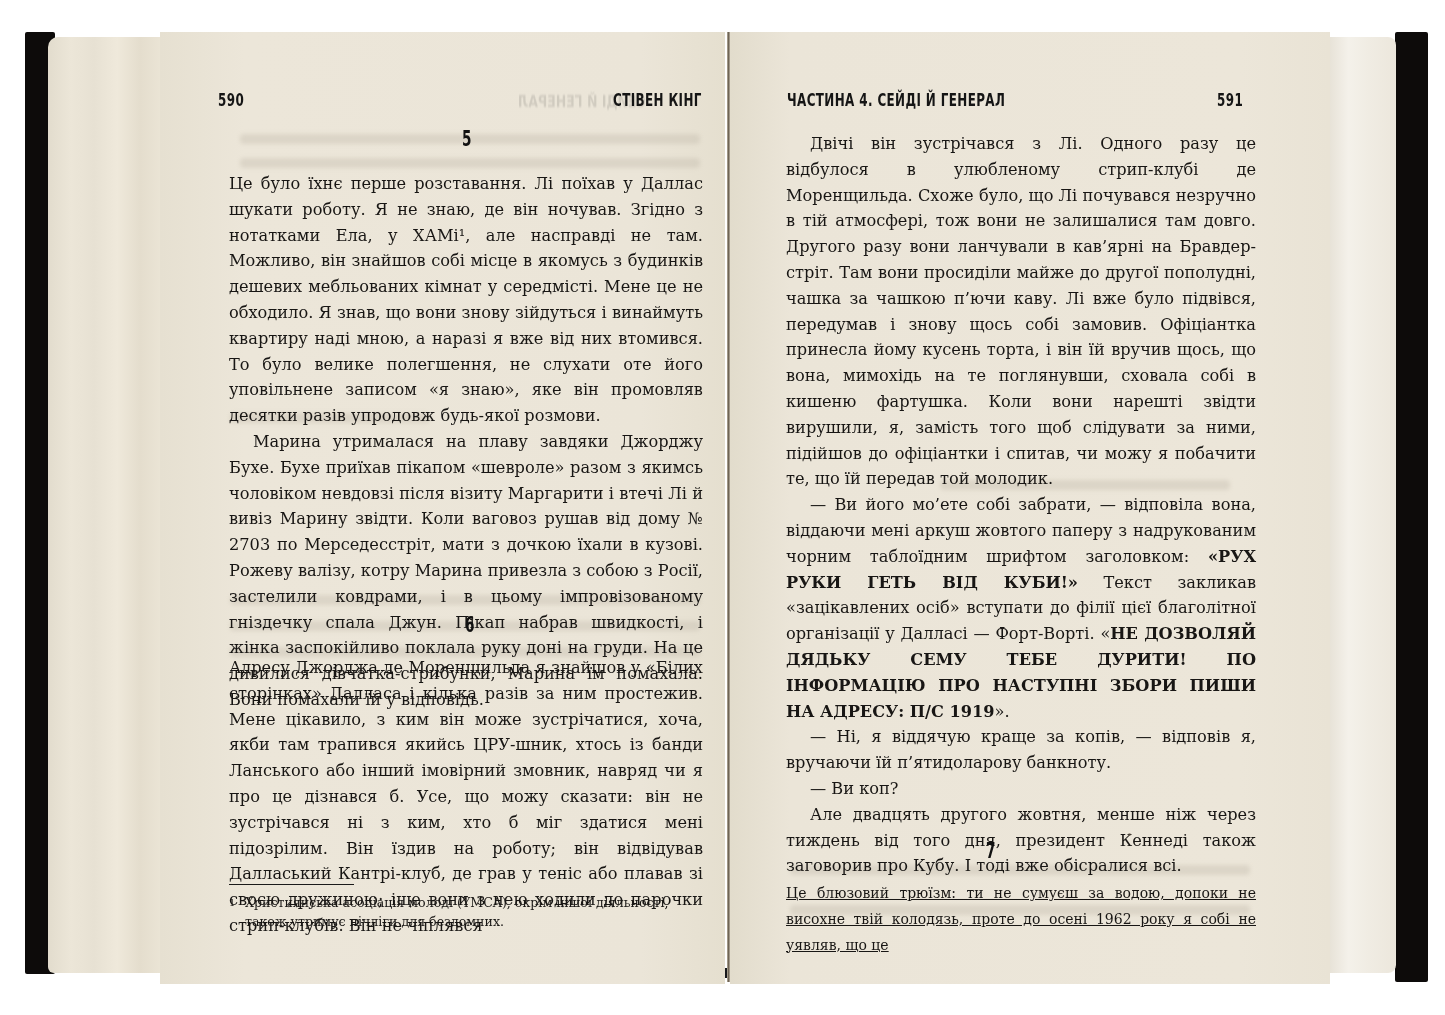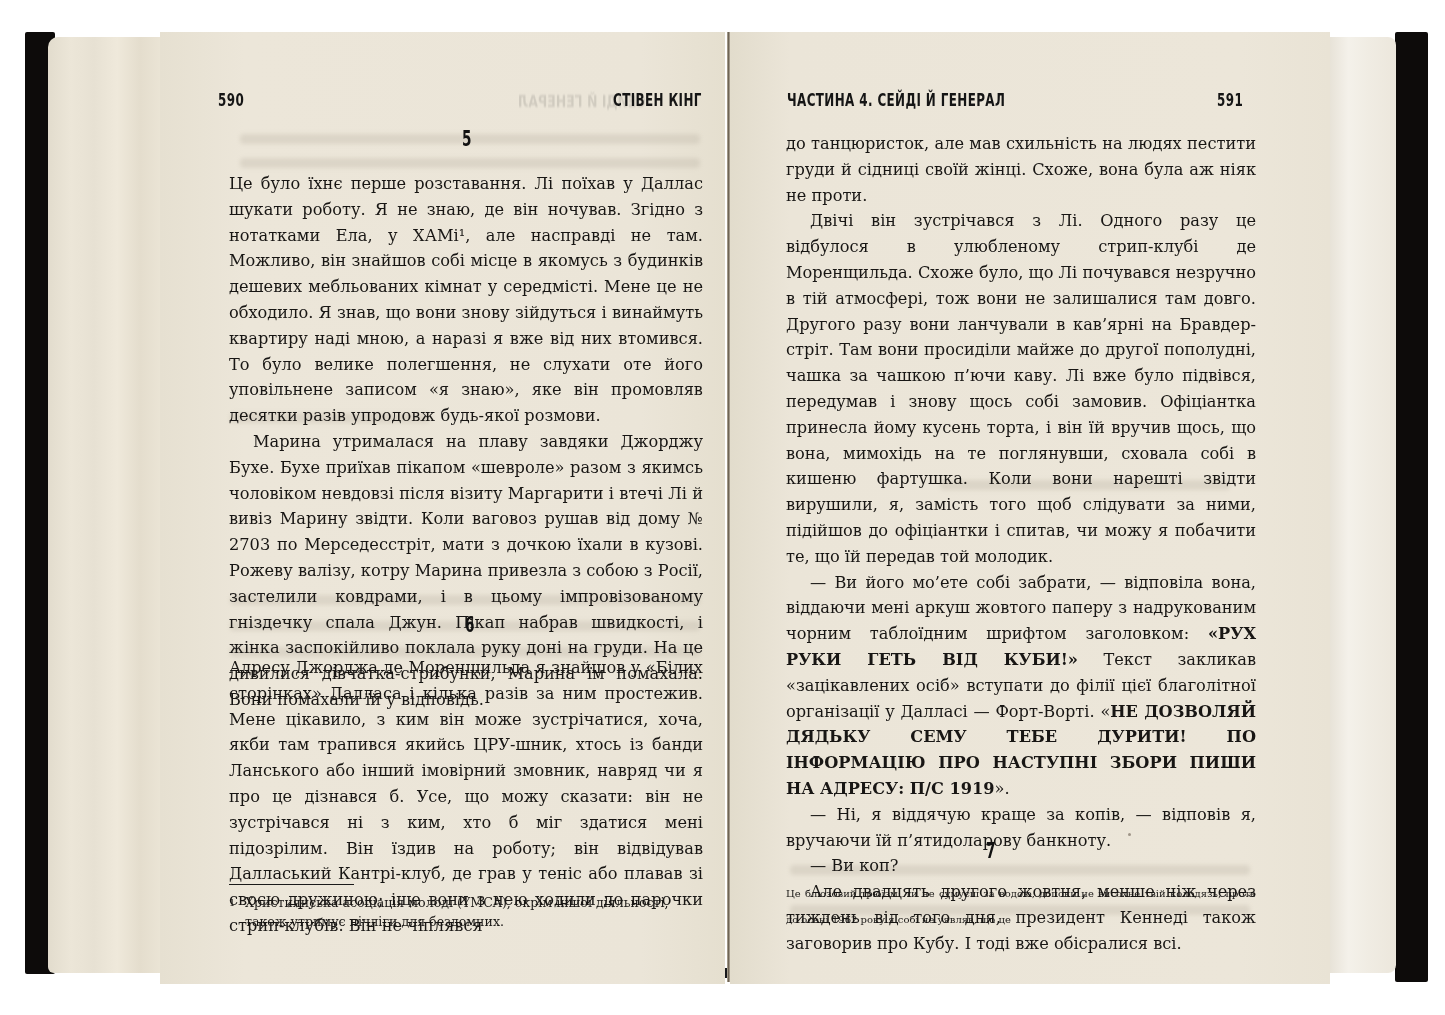--- a/index.html
+++ b/index.html
@@ -23,21 +23,21 @@
   .ghost{position:absolute;font-family:"DejaVu Sans",sans-serif;font-weight:bold;font-size:16px;color:#151515;opacity:0.12;transform:scaleX(-0.78);transform-origin:center;filter:blur(1px);white-space:nowrap;}
   .ghost-line{position:absolute;height:10px;background:#bdb5a6;opacity:0.35;filter:blur(2px);border-radius:4px;}
   .section-num{position:absolute;font-family:"DejaVu Sans",sans-serif;font-weight:bold;font-size:22px;color:#111;transform:scaleX(0.62);}
   .text-block{position:absolute;font-family:"DejaVu Serif",serif;font-size:16.2px;line-height:25.8px;color:#181614;text-align:justify;}
   .text-block p{margin:0;}
   .text-block p.indent{text-indent:24px;}
   .text-block p .bold{font-weight:bold;}
   .left-text-1{left:229px;top:171px;width:474px;}
   .left-text-2{left:229px;top:655px;width:474px;}
   .right-text-1{left:786px;top:131px;width:470px;}
-  .right-text-2{left:786px;top:881px;width:470px;font-size:10px;}
+  .right-text-2{left:786px;top:881px;width:470px;font-size:14px;text-decoration:underline;}
   .footnote-rule{position:absolute;left:229px;top:884px;width:125px;height:1px;background:#1a1a1a;}
   .footnote{position:absolute;left:229px;top:893px;width:474px;font-family:"DejaVu Serif",serif;font-size:12.6px;line-height:19px;color:#181614;}
   .footnote .fn-mark{position:absolute;left:0;top:0;font-size:10px;}
   .footnote .fn-text{display:block;margin-left:16px;}
   .speck{position:absolute;width:3px;height:3px;background:#6a5f52;border-radius:50%;opacity:0.6;}
 </style>
 </head>
 <body>
 
 <div class="cover cover-left"></div>
@@ -79,21 +79,20 @@
 <div class="footnote-rule"></div>
 <div class="footnote">
   <span class="fn-mark">1</span>
   <span class="fn-text">Християнська асоціація молоді (YMCA), окрім іншої діяльності, також утримує нічліги для бездомних.</span>
 </div>
 
 <div class="running-head rh-right">ЧАСТИНА 4. СЕЙДІ Й ГЕНЕРАЛ</div>
 <div class="running-head folio-right">591</div>
 
 <div class="text-block right-text-1">
-  <p>до танцюристок, але мав схильність на людях пестити груди й сідниці своїй жінці. Схоже, вона була аж ніяк не проти.</p>
   <p class="indent">Двічі він зустрічався з Лі. Одного разу це відбулося в улюбленому стрип-клубі де Моренщильда. Схоже було, що Лі почувався незручно в тій атмосфері, тож вони не залишалися там довго. Другого разу вони ланчували в кав’ярні на Бравдер-стріт. Там вони просиділи майже до другої пополудні, чашка за чашкою п’ючи каву. Лі вже було підвівся, передумав і знову щось собі замовив. Офіціантка принесла йому кусень торта, і він їй вручив щось, що вона, мимохідь на те поглянувши, сховала собі в кишеню фартушка. Коли вони нарешті звідти вирушили, я, замість того щоб слідувати за ними, підійшов до офіціантки і спитав, чи можу я побачити те, що їй передав той молодик.</p>
   <p class="indent"><span>— Ви його мо’ете собі забрати, — відповіла вона, віддаючи мені аркуш жовтого паперу з надрукованим чорним таблоїдним шрифтом заголовком: </span><span class="bold">«РУХ РУКИ ГЕТЬ ВІД КУБИ!»</span><span> Текст закликав «зацікавлених осіб» вступати до філії цієї благолітної організації у Далласі — Форт-Ворті. «</span><span class="bold">НЕ ДОЗВОЛЯЙ ДЯДЬКУ СЕМУ ТЕБЕ ДУРИТИ! ПО ІНФОРМАЦІЮ ПРО НАСТУПНІ ЗБОРИ ПИШИ НА АДРЕСУ: П/С 1919</span><span>».</span></p>
   <p class="indent">— Ні, я віддячую краще за копів, — відповів я, вручаючи їй п’ятидоларову банкноту.</p>
   <p class="indent">— Ви коп?</p>
   <p class="indent">Але двадцять другого жовтня, менше ніж через тиждень від того дня, президент Кеннеді також заговорив про Кубу. І тоді вже обісралися всі.</p>
 </div>
 
 <div class="section-num" style="left:983px;top:838px;">7</div>
 <div class="text-block right-text-2">
   <p>Це блюзовий трюїзм: ти не сумуєш за водою, допоки не висохне твій колодязь, проте до осені 1962 року я собі не уявляв, що це</p>

